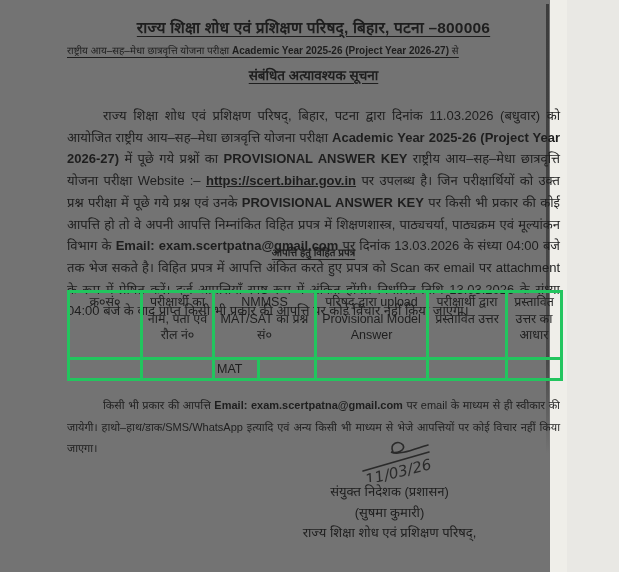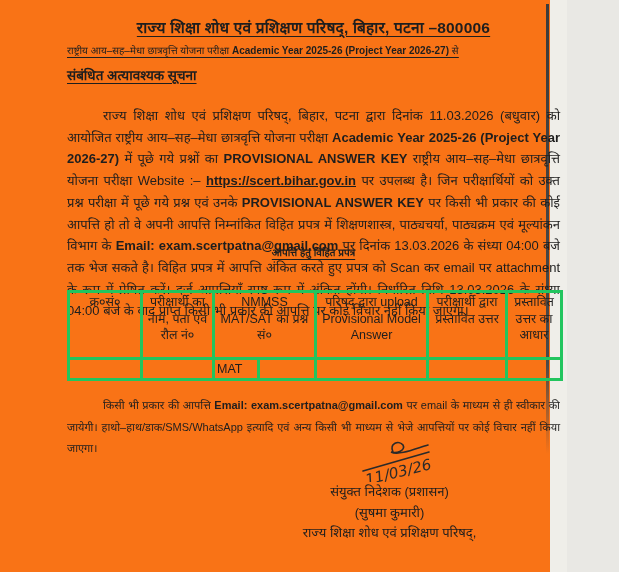--- a/index.html
+++ b/index.html
@@ -1,19 +1,19 @@
 <!DOCTYPE html>
 <html><head>
 <meta charset="utf-8">
 <style>
   html,body { margin:0; padding:0; background:#e9e8e4; }
   .page {
     position:relative;
     width:567px; height:572px;
-    background:#f97316;
+    background:#737373;
     color:#1e1e1e;
     font-family:"Liberation Sans","DejaVu Sans",sans-serif;
     overflow:hidden;
   }
   .scan-margin-right {
     position:absolute; top:0; right:0; width:17px; height:100%;
     background:#efeee9;
   }
   .scan-edge-right {
     position:absolute; top:4px; right:18px; width:3px; height:450px;
@@ -22,21 +22,21 @@
   .abs { position:absolute; left:67px; width:493px; }
   .doc-title {
     top:16px; text-align:center; font-weight:bold; font-size:15.5px;
     text-decoration:underline; text-underline-offset:3px; letter-spacing:.2px;
   }
   .doc-subtitle {
     top:43px; font-size:10px; text-decoration:underline; text-underline-offset:3px;
     white-space:nowrap;
   }
   .doc-notice {
-    top:66px; text-align:left; font-weight:bold; font-size:13.5px;
+    top:66px; text-align:center; font-weight:bold; font-size:13.5px;
     text-decoration:underline; text-underline-offset:3px;
   }
   .intro {
     top:105px; font-size:13px; line-height:21.7px;
     text-align:justify; text-indent:36px;
   }
   .form-heading {
     top:245px; text-align:center; font-weight:bold; font-size:10px;
     text-decoration:underline; text-underline-offset:3px;
   }

